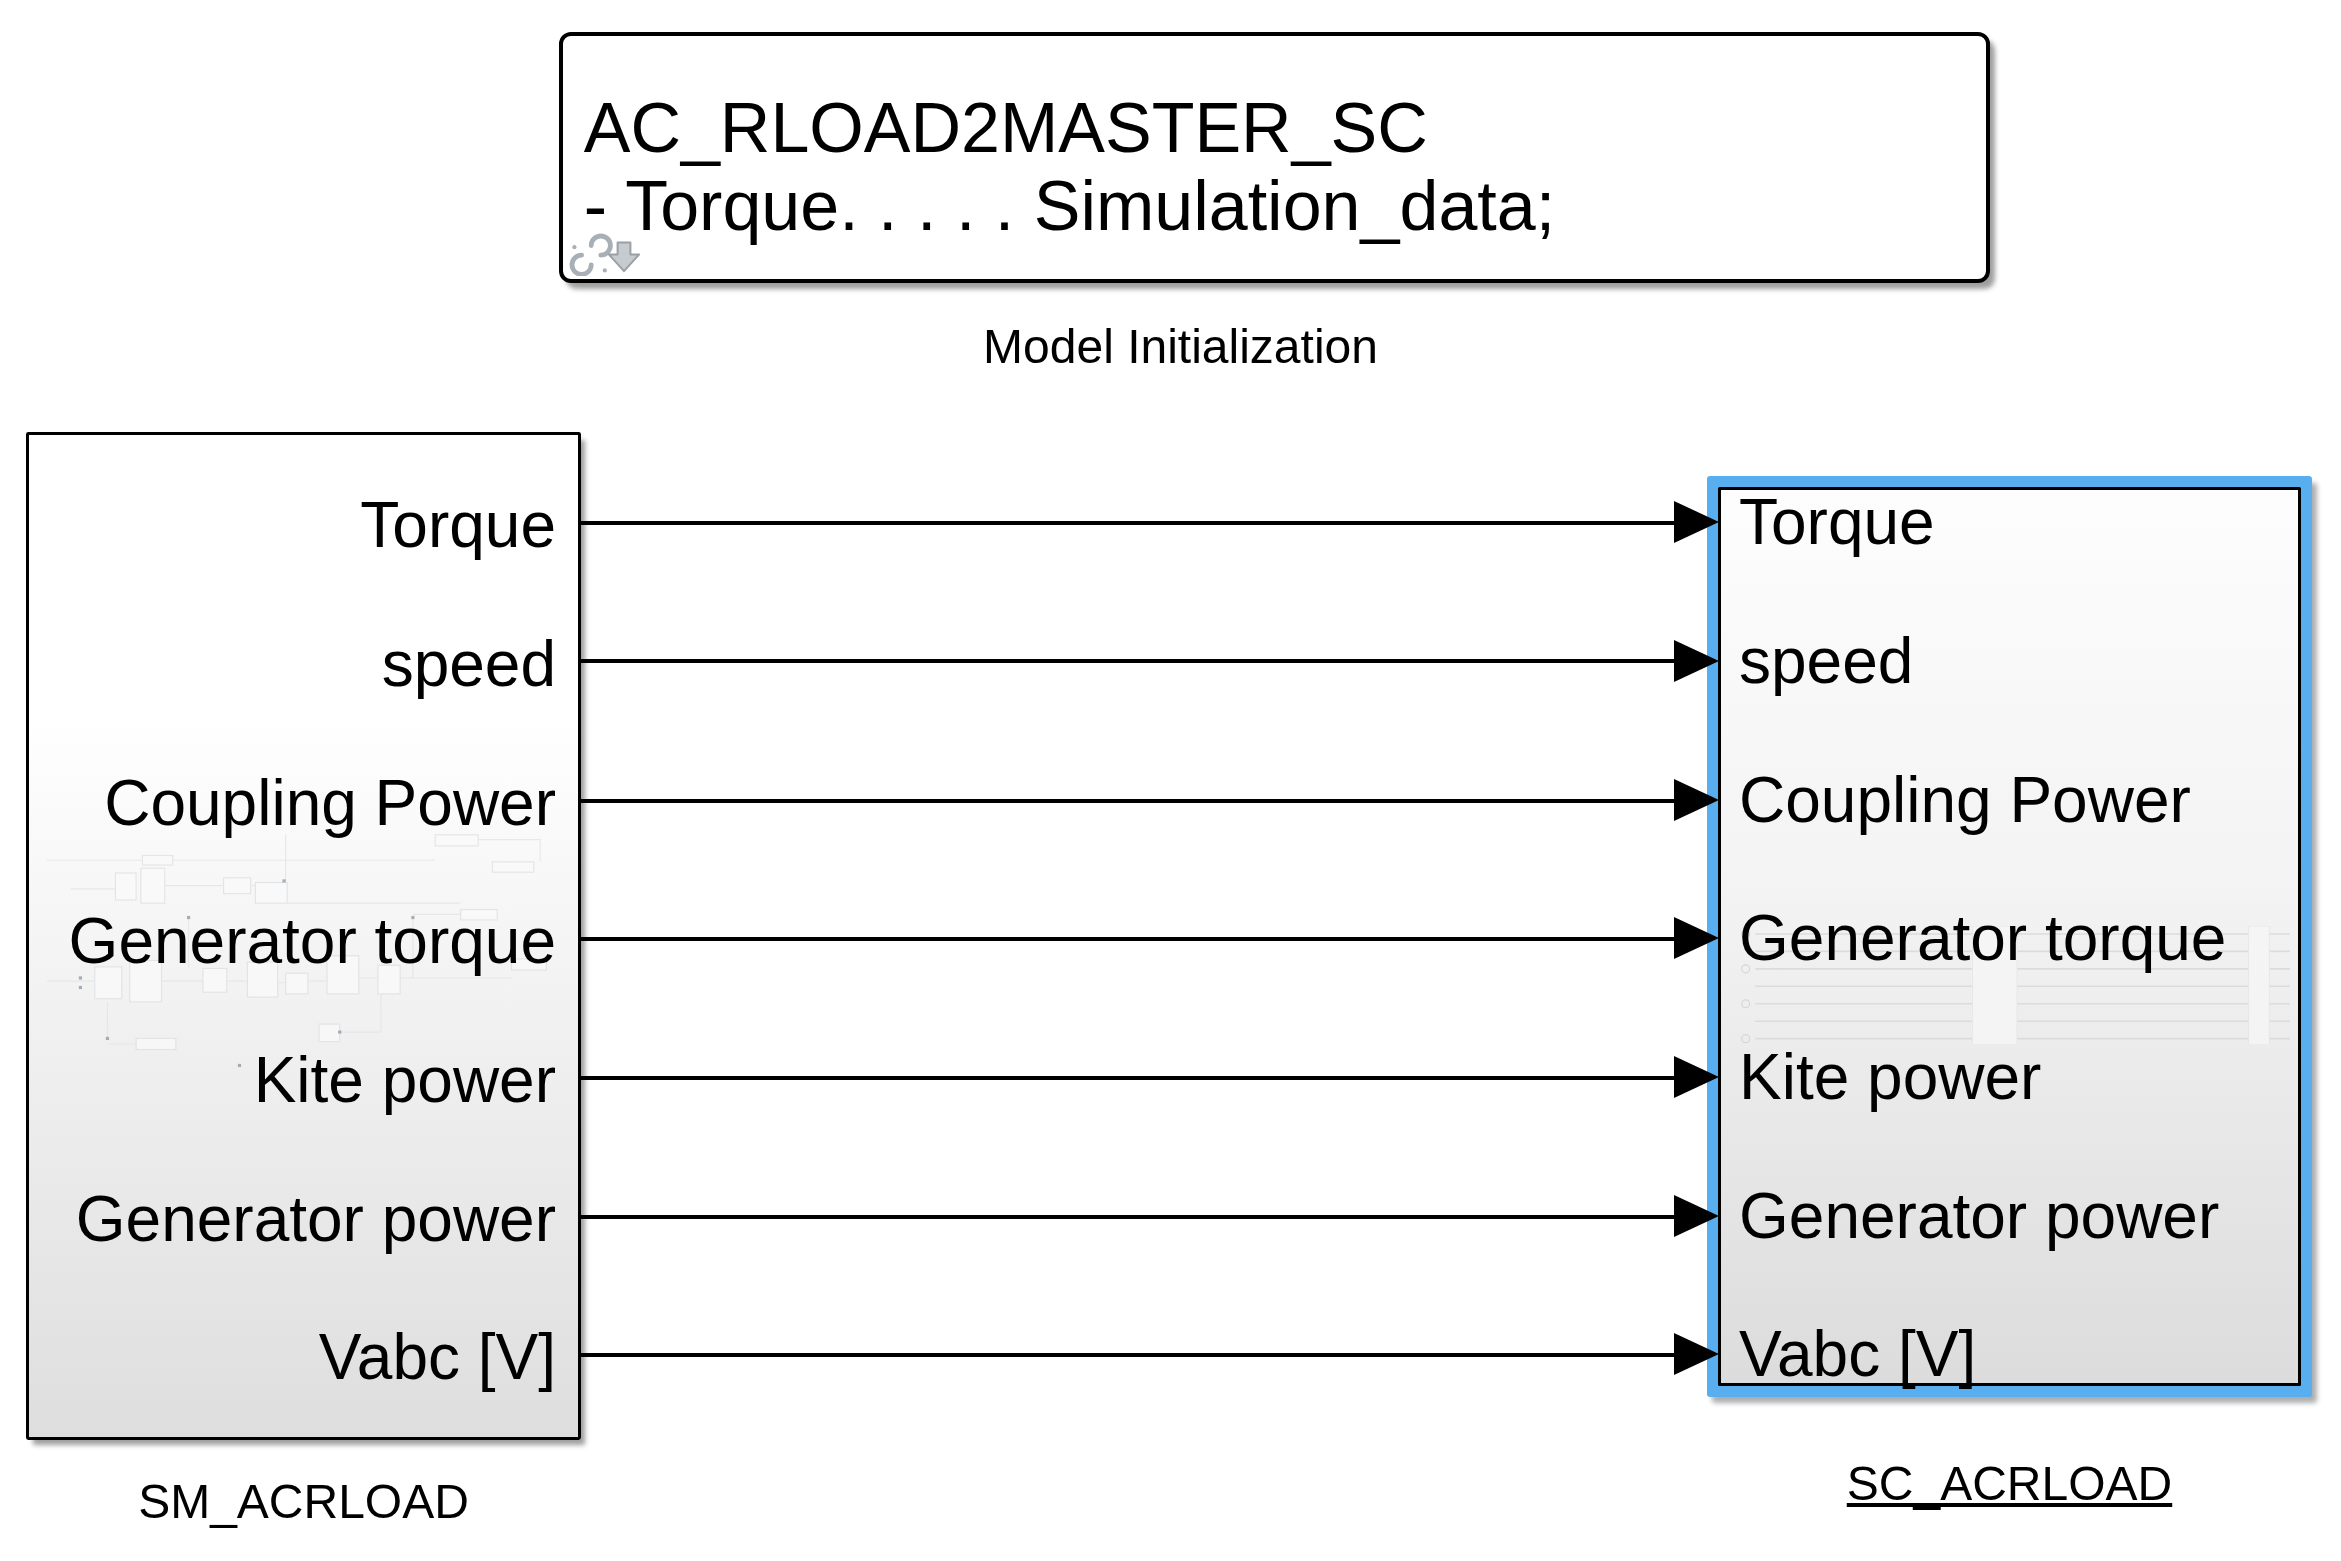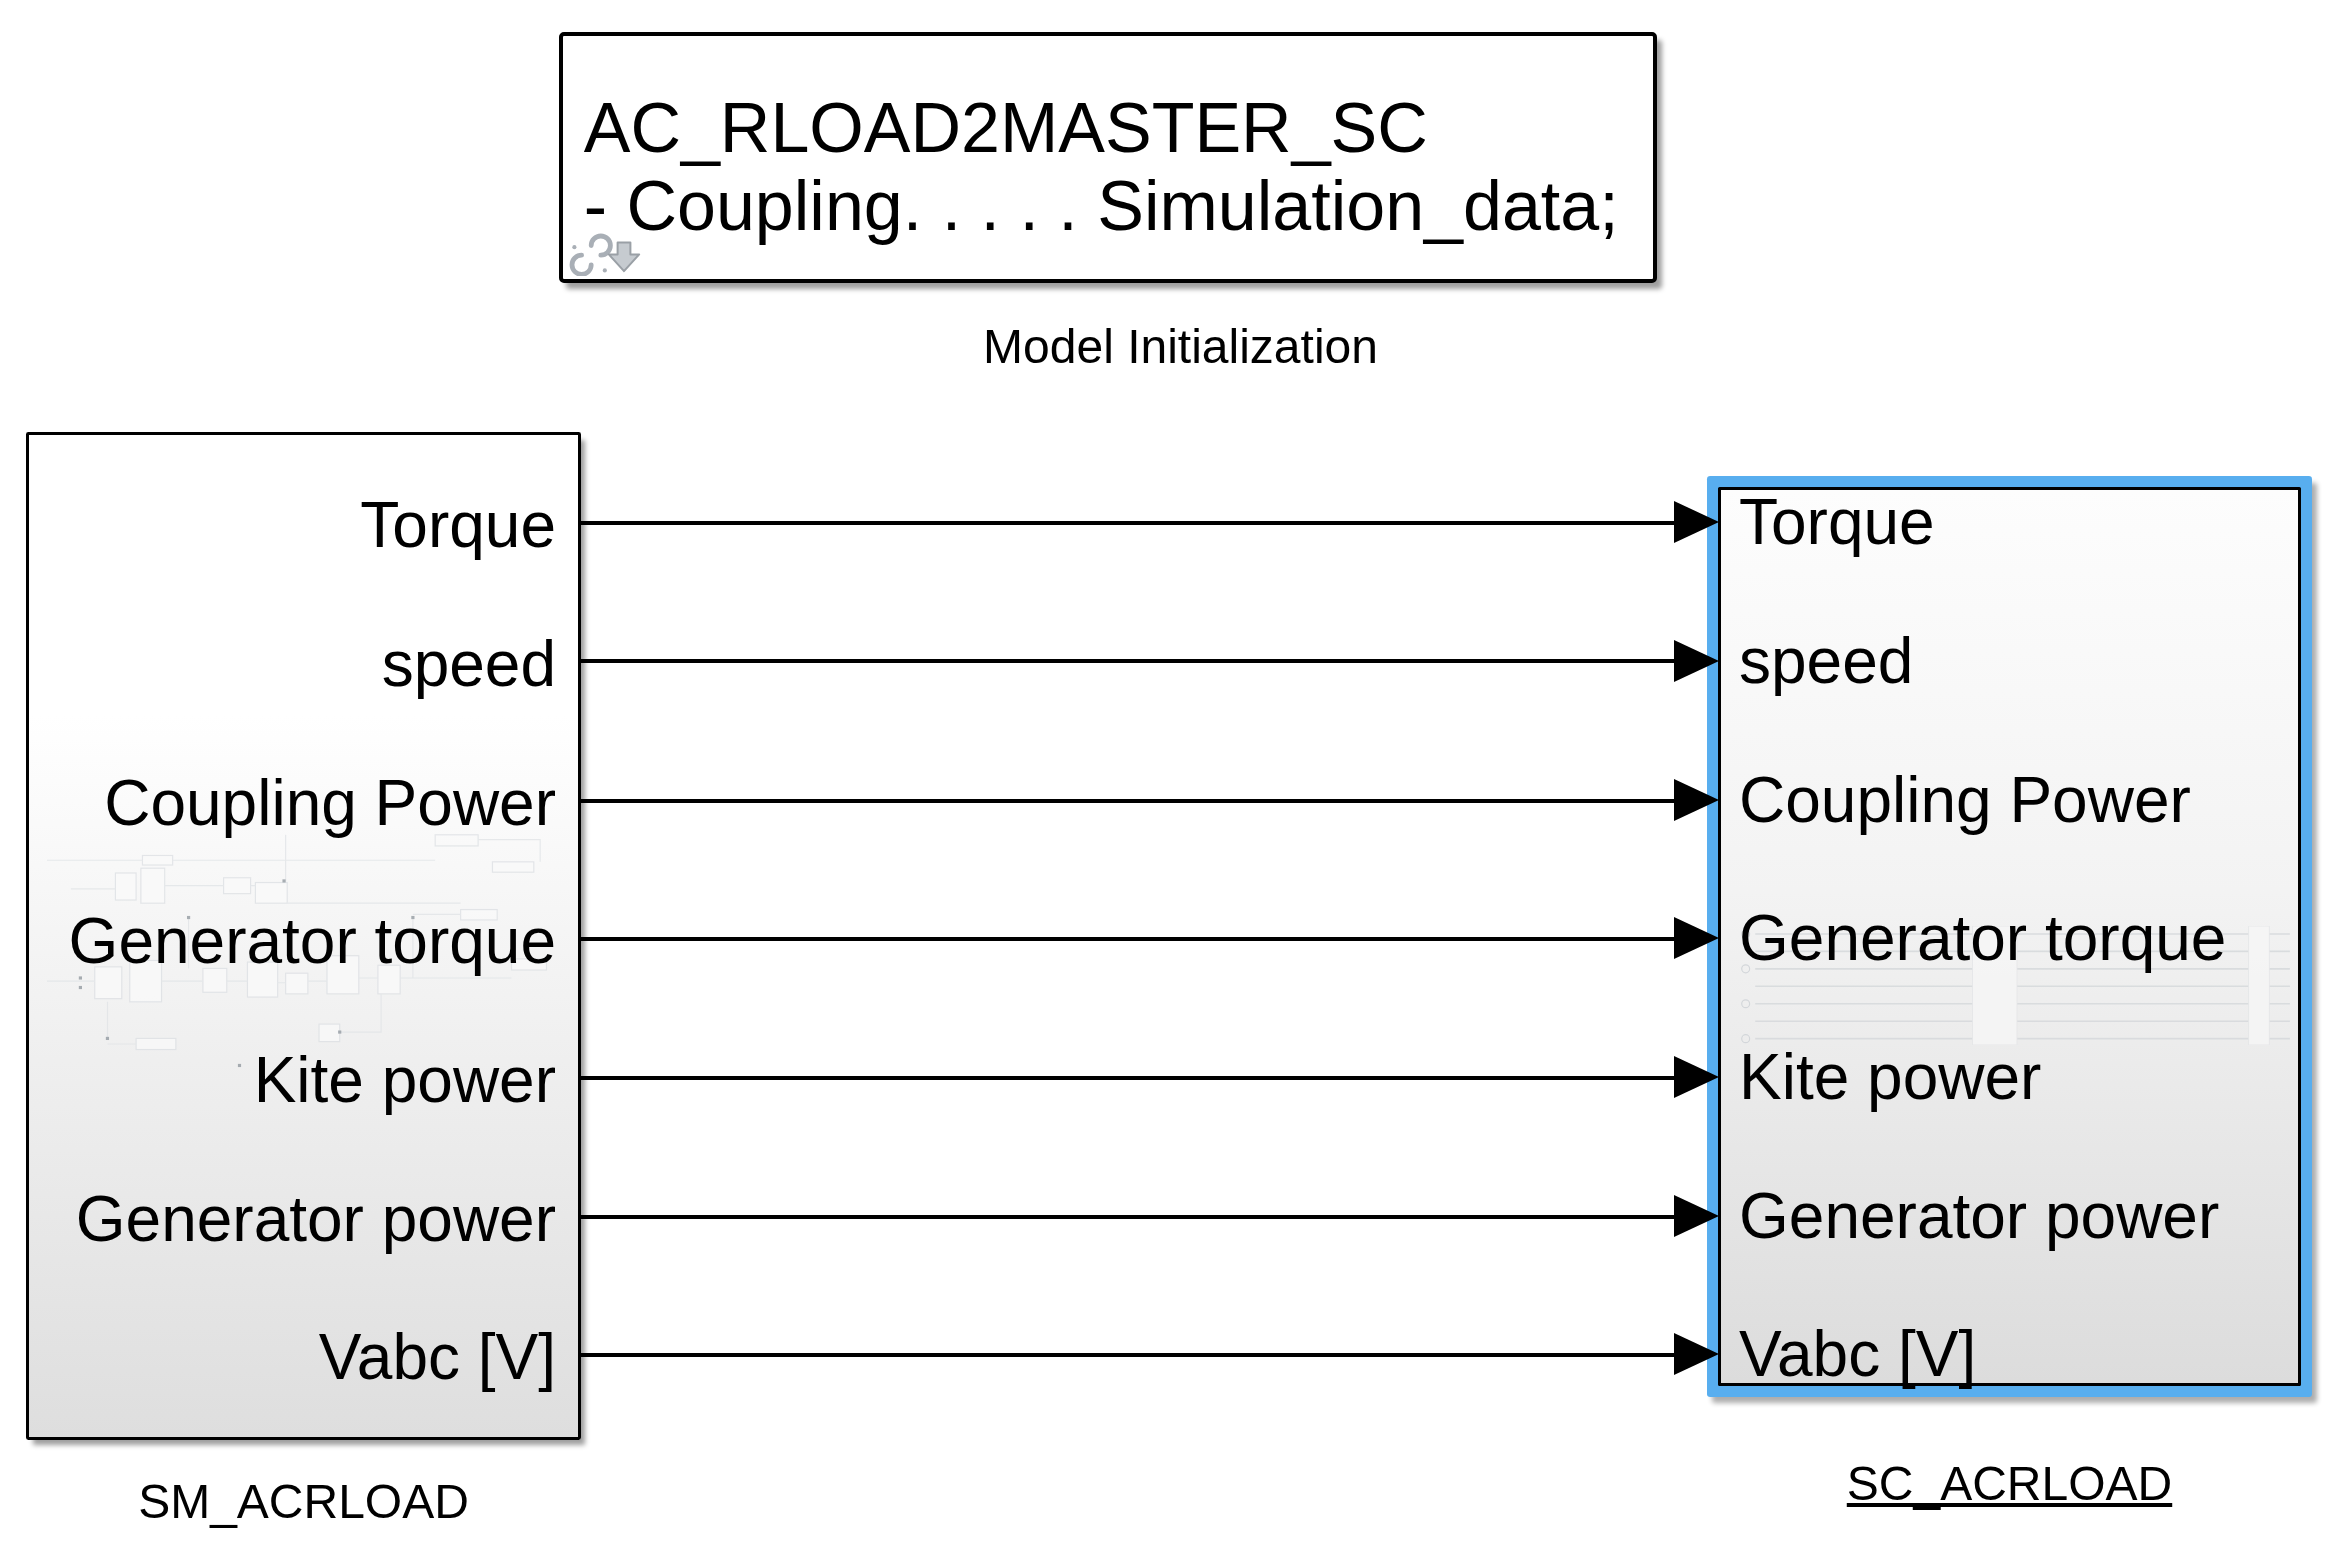--- a/index.html
+++ b/index.html
@@ -10,25 +10,25 @@
     background: #ffffff;
     overflow: hidden;
     font-family: "Liberation Sans", "DejaVu Sans", sans-serif;
     color: #000;
   }
 
   
   .init-block {
     position: absolute;
     left: 559px; top: 32px;
-    width: 1098px; height: 251px;
+    width: 1431px; height: 251px;
     box-sizing: border-box;
     background: #ffffff;
     border: 4.8px solid #000;
-    border-radius: 5px;
+    border-radius: 12px;
     box-shadow: 6.4px 7.2px 4.8px -1.6px rgba(0,0,0,0.38);
   }
   .init-text {
     position: absolute;
     left: 20.7px; top: 53px;
     font-size: 70px;
     line-height: 78px;
     white-space: pre;
   }
   .init-badges {
@@ -111,21 +111,21 @@
   .watermark { position: absolute; z-index: 1; pointer-events: none; }
   .wm-left  { left: 17.5px; top: 398px; width: 521px; height: 247px; }
   .wm-right { left: 12.7px; top: 436px; width: 566px; height: 119px; }
 </style>
 </head>
 <body>
 
 <div class="canvas">
 
   <div class="init-block">
-    <div class="init-text"><span>AC_RLOAD2MASTER_SC</span><br><span>- Coupling. . . . . Simulation_data;</span></div>
+    <div class="init-text"><span>AC_RLOAD2MASTER_SC</span><br><span>- Torque. . . . . Simulation_data;</span></div>
     <svg class="init-badges" viewBox="0 0 100 60">
       <g fill="none" stroke="#a9afb6" stroke-width="6" stroke-linecap="round">
         <path d="M17 34 a12 12 0 1 0 12 12"></path>
         <path d="M29 22 a12 12 0 1 1 12 12"></path>
         <circle cx="8" cy="24" r="2.6" fill="#a9afb6" stroke="none"></circle>
         <circle cx="46" cy="53" r="2.6" fill="#a9afb6" stroke="none"></circle>
       </g>
       <g>
         <polygon points="62,18 78,18 78,33 89,33 70,54 51,33 62,33" fill="#c6cbd0" stroke="#9aa0a6" stroke-width="2.5" stroke-linejoin="round"></polygon>
       </g>

